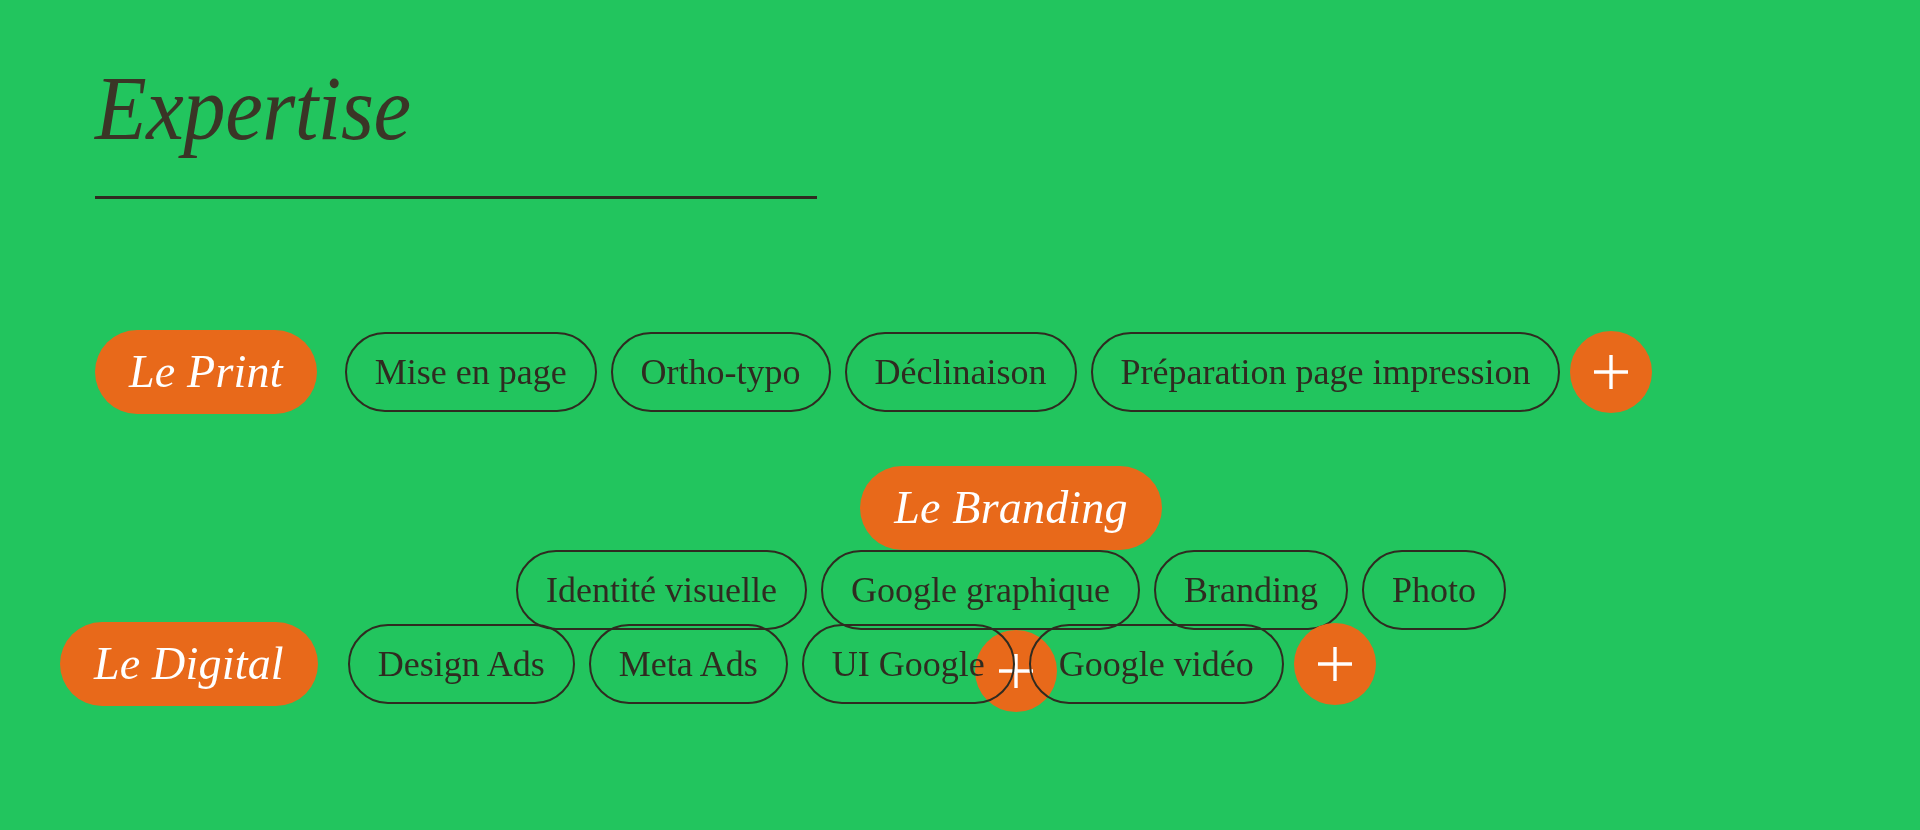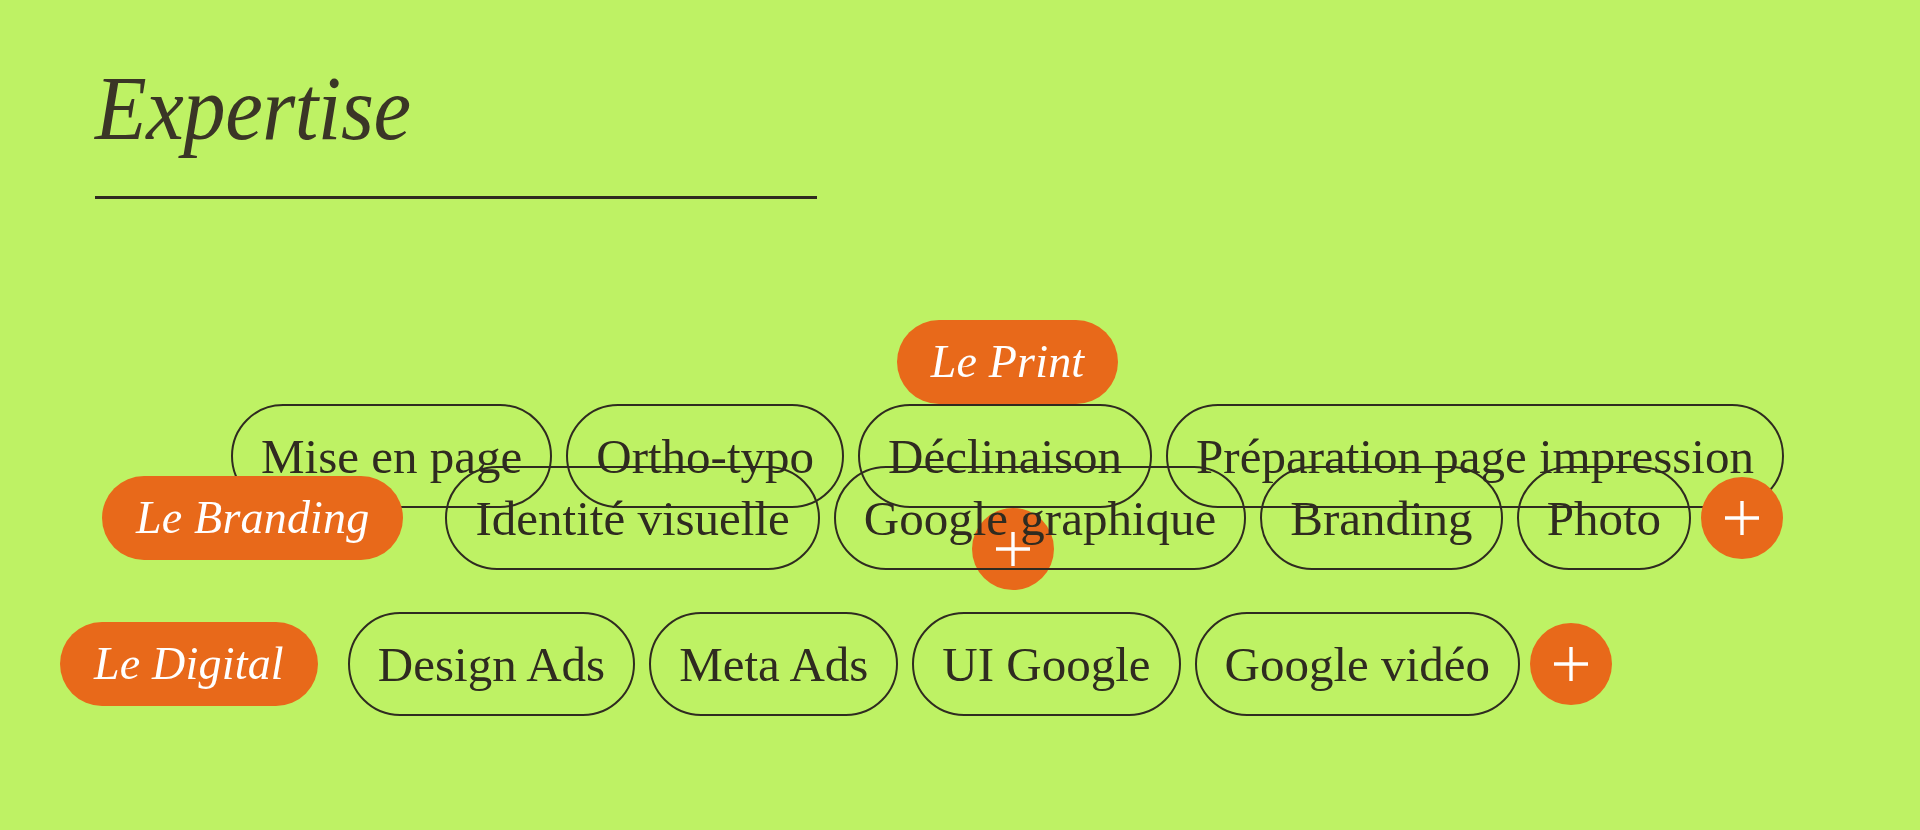--- a/index.html
+++ b/index.html
@@ -11,21 +11,21 @@
     height: 830px;
     background: #e0e2f1;
     font-family: "Liberation Serif", "DejaVu Serif", serif;
     overflow: hidden;
     position: relative;
   }
 
   .page {
     position: absolute;
     inset: 0;
-    background: #bef264;
+    background: #22c55e;
   }
 
   
   .header {
     position: absolute;
     left: 95px;
     top: 62px;
     width: 760px;
   }
   .page-title {
@@ -85,26 +85,26 @@
 
   
   .tag-pill {
     display: inline-flex;
     align-items: center;
     justify-content: center;
     background: transparent;
     color: #2f2b20;
     border: 2.5px solid #2f2b20;
     border-radius: 999px;
-    height: 104px;
+    height: 80px;
     padding: 0 28px;
     font-family: "Liberation Serif", "DejaVu Serif", serif;
     font-style: normal;
     font-weight: 400;
-    font-size: 49px;
+    font-size: 36px;
     line-height: 1;
     box-sizing: border-box;
     flex: 0 0 auto;
   }
 
   .tags-wrap {
     display: inline-flex;
     align-items: center;
     flex: 0 0 auto;
   }
@@ -123,22 +123,22 @@
     background: #e8691a;
     flex: 0 0 auto;
     margin-left: 10px;
     cursor: pointer;
   }
   .plus-button svg {
     display: block;
   }
 
   
-  .row-1 { padding-left: 95px; flex-direction: column; }
-  .row-2 { padding-left: 102px; }
+  .row-1 { padding-left: 95px; }
+  .row-2 { padding-left: 102px; flex-direction: column; }
   .row-3 { padding-left: 60px; }
 
   .row-1 .gap { width: 28px; }
   .row-2 .gap { width: 42px; }
   .row-3 .gap { width: 30px; }
 
   .gap { display: inline-block; flex: 0 0 auto; }
 </style>
 </head>
 <body>

